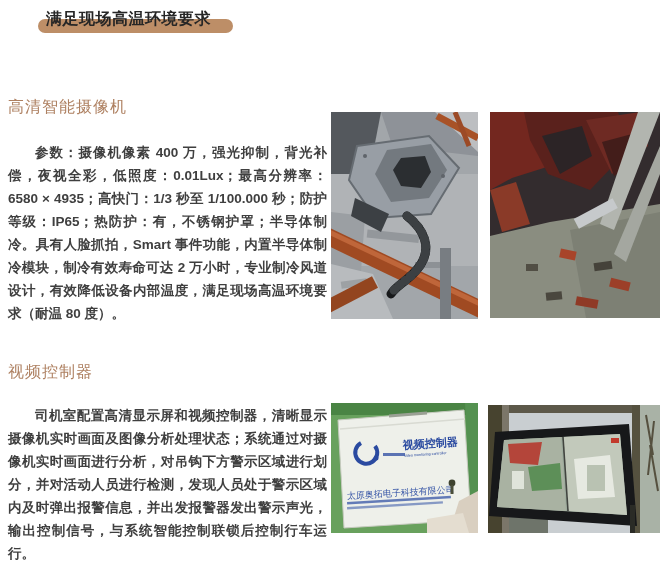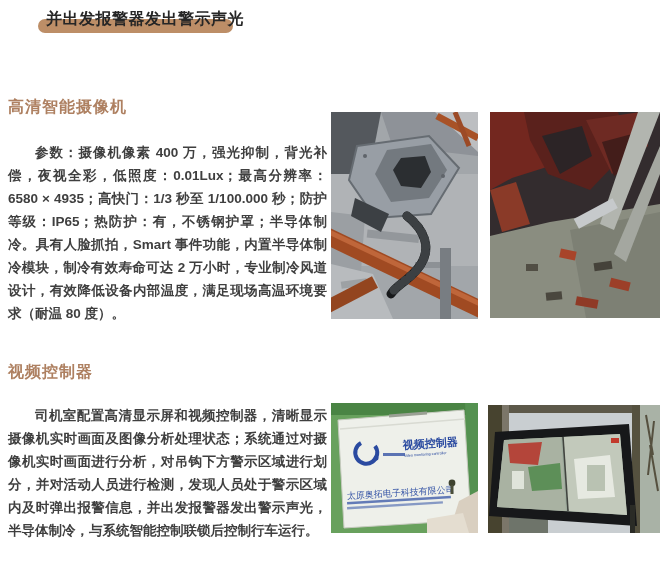--- a/index.html
+++ b/index.html
@@ -6,21 +6,21 @@
   body{width:660px;height:570px;font-family:"Liberation Sans","DejaVu Sans",sans-serif;}
   .page{position:relative;width:660px;height:570px;background:#ffffff;overflow:hidden;}
 
   
   .title-bar{position:absolute;left:38px;top:19px;width:195px;height:14px;
              background:#bd8e67;border-radius:7px;}
   .title-text{position:absolute;left:46px;top:9px;font-size:16px;font-weight:bold;
               color:#262626;letter-spacing:0.5px;white-space:nowrap;}
 
   
-  .sec-heading{position:absolute;left:8px;font-size:16px;font-weight:bold;
+  .sec-heading{position:absolute;left:8px;font-size:16px;font-weight:normal;
                color:#ae8061;letter-spacing:1px;white-space:nowrap;}
   #heading-1{top:97px;}
   #heading-2{top:362px;}
 
   
   .para{position:absolute;left:8px;width:319px;font-size:13.5px;line-height:23px;
         color:#3f3f3f;text-align:justify;text-justify:inter-character;
         text-indent:2em;margin:0;font-weight:bold;}
   #para-1{top:141px;}
   #para-2{top:404px;}
@@ -33,27 +33,27 @@
   #photo-controller{left:331px;top:403px;width:147px;height:130px;}
   #photo-monitor{left:488px;top:405px;width:172px;height:128px;}
   svg text{font-family:"Liberation Sans","DejaVu Sans",sans-serif;}
 </style>
 </head>
 <body>
 
 <div class="page">
 
   <div class="title-bar"></div>
-  <div class="title-text">并出发报警器发出警示声光</div>
+  <div class="title-text">满足现场高温环境要求</div>
 
   <div class="sec-heading" id="heading-1">高清智能摄像机</div>
   <p class="para" id="para-1">参数：摄像机像素 400 万，强光抑制，背光补偿，夜视全彩，低照度：0.01Lux；最高分辨率：6580 × 4935；高快门：1/3 秒至 1/100.000 秒；防护等级：IP65；热防护：有，不锈钢护罩；半导体制冷。具有人脸抓拍，Smart 事件功能，内置半导体制冷模块，制冷有效寿命可达 2 万小时，专业制冷风道设计，有效降低设备内部温度，满足现场高温环境要求（耐温 80 度）。</p>
 
   <div class="sec-heading" id="heading-2">视频控制器</div>
-  <p class="para" id="para-2">司机室配置高清显示屏和视频控制器，清晰显示摄像机实时画面及图像分析处理状态；系统通过对摄像机实时画面进行分析，对吊钩下方警示区域进行划分，并对活动人员进行检测，发现人员处于警示区域内及时弹出报警信息，并出发报警器发出警示声光，半导体制冷，与系统智能控制联锁后控制行车运行。</p>
+  <p class="para" id="para-2">司机室配置高清显示屏和视频控制器，清晰显示摄像机实时画面及图像分析处理状态；系统通过对摄像机实时画面进行分析，对吊钩下方警示区域进行划分，并对活动人员进行检测，发现人员处于警示区域内及时弹出报警信息，并出发报警器发出警示声光，输出控制信号，与系统智能控制联锁后控制行车运行。</p>
 
   <div class="photo" id="photo-camera">
     <svg viewBox="0 0 147 207" preserveAspectRatio="none">
       <rect width="147" height="207" fill="#a2a6aa"></rect>
       <g>
         <polygon points="0,0 50,0 38,62 0,70" fill="#54585d"></polygon>
         <polygon points="50,0 147,0 147,44 95,38 60,30" fill="#8e9298"></polygon>
         <polygon points="104,0 147,0 147,40" fill="#bcbec1"></polygon>
         <path d="M106,4 L147,26" stroke="#a85227" stroke-width="7" fill="none"></path>
         <path d="M124,0 L138,34" stroke="#9c4a26" stroke-width="5" fill="none"></path>

